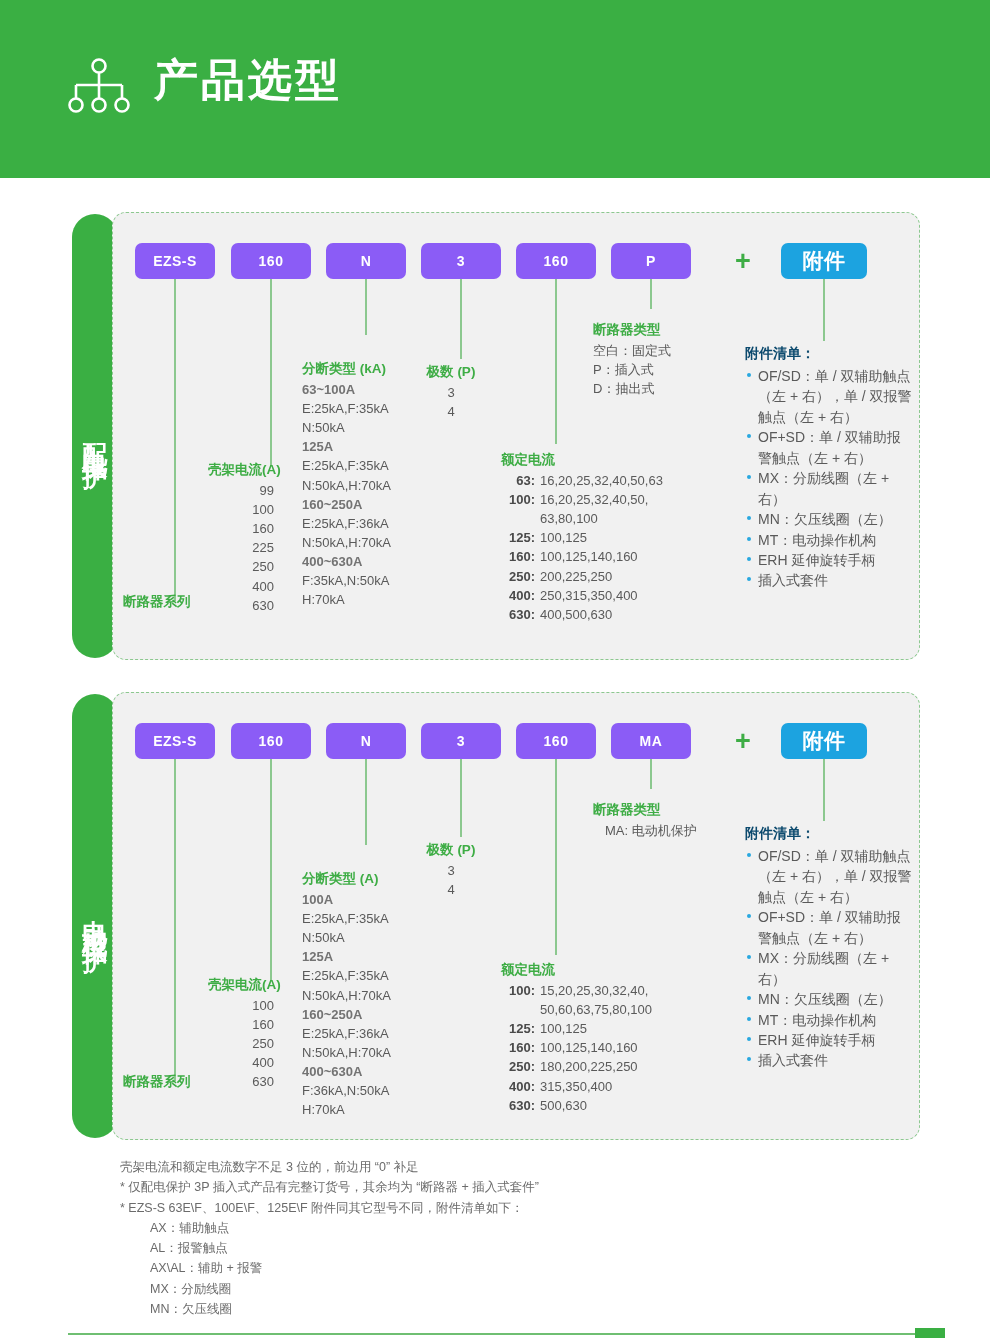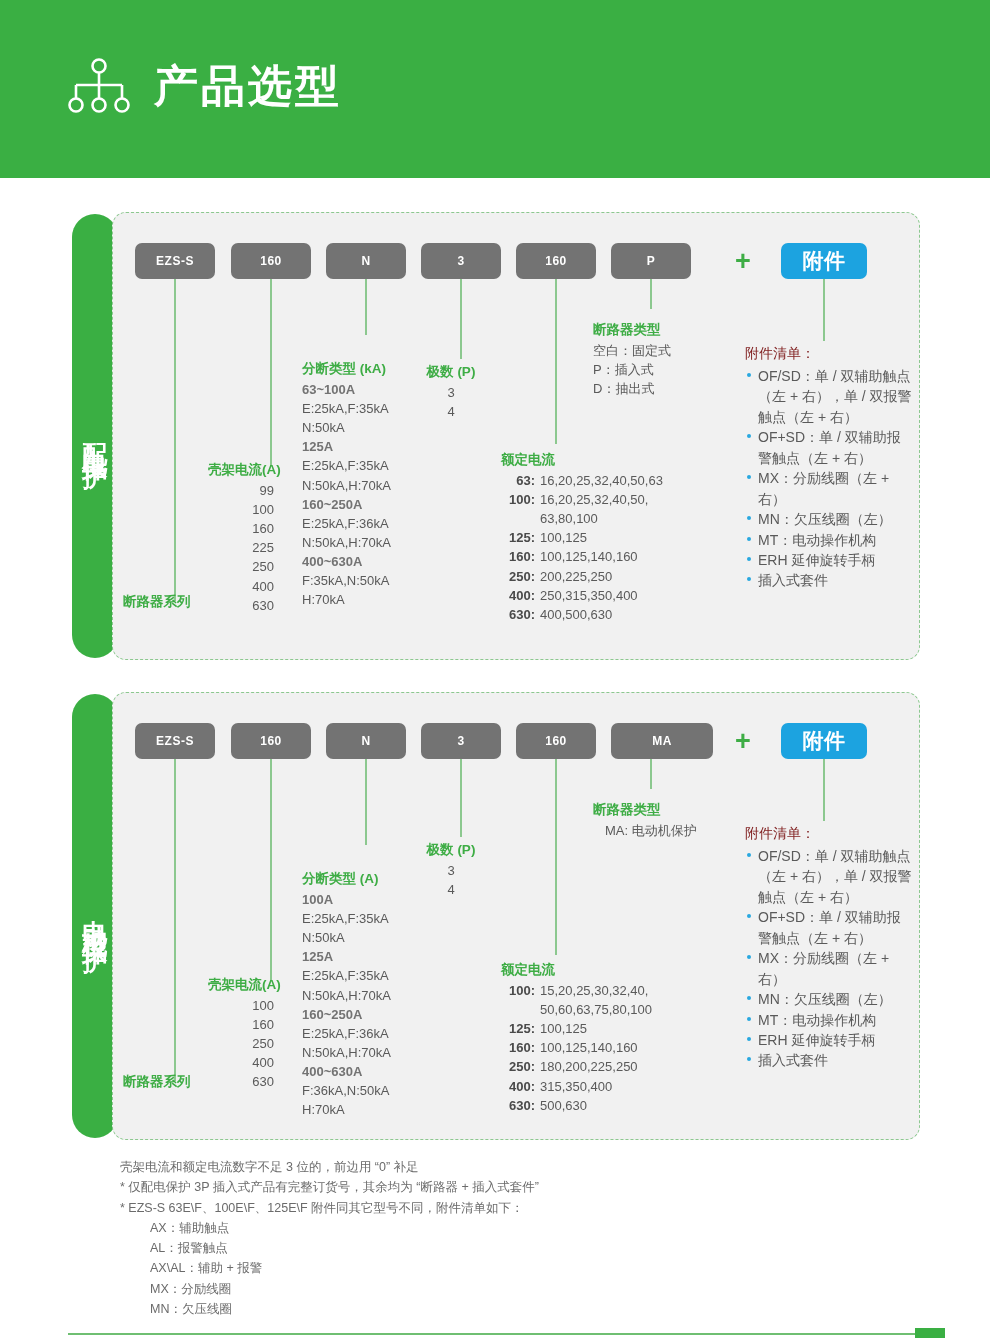--- a/index.html
+++ b/index.html
@@ -21,21 +21,21 @@
   .header {
     position: absolute;
     left: 0; top: 0;
     width: 990px; height: 178px;
     background: #3AAF43;
   }
   .header-inner {
     position: absolute;
     left: 68px; top: 58px;
     display: flex;
-    align-items: center;
+    align-items: flex-start;
     gap: 24px;
   }
   .hdr-icon { width: 62px; height: 56px; display: block; }
   .hdr-title {
     color: #ffffff;
     font-size: 44px;
     font-weight: bold;
     letter-spacing: 3px;
     line-height: 1;
   }
@@ -66,24 +66,24 @@
   .side-tab span {
     writing-mode: vertical-rl;
     text-orientation: upright;
     letter-spacing: 7px;
   }
   #tab-dist { left: 72px; top: 214px; height: 444px; }
   #tab-motor { left: 72px; top: 694px; height: 444px; }
   .code-box {
     position: absolute;
     height: 36px;
-    background: #737373;
+    background: #8b5cf6;
     border-radius: 7px;
     color: #ffffff;
-    font-size: 12px;
+    font-size: 14px;
     font-weight: bold;
     display: flex;
     align-items: center;
     justify-content: center;
     letter-spacing: 0.5px;
   }
   .code-box.accessory { background: #1CA3E0; font-size: 21px; }
   .plus-sign {
     position: absolute;
     color: #3EAD45;
@@ -119,23 +119,23 @@
   .blk-line.rt { text-align: right; }
 
   
   .rc-row { display: flex; font-size: 13px; line-height: 1.47; color: #5a5a5a; white-space: nowrap; }
   .rc-key { font-weight: bold; color: #4a4a4a; min-width: 34px; text-align: right; }
   .rc-val { padding-left: 5px; }
   .rc-cont { padding-left: 39px; }
 
   
   .acc-title {
-    color: #7f1d1d;
+    color: #0c4a6e;
     font-size: 14px;
-    font-weight: normal;
+    font-weight: bold;
     margin-bottom: 3px;
     white-space: nowrap;
   }
   .acc-item {
     color: #5a5a5a;
     font-size: 14px;
     line-height: 1.46;
     padding-left: 13px;
     position: relative;
     width: 168px;
@@ -324,21 +324,21 @@
     <span>电动机保护</span>
   </div>
 
   <div class="panel" id="panel-motor">
 
     <div class="code-box" style="left:22px;  top:30px; width:80px;">EZS-S</div>
     <div class="code-box" style="left:118px; top:30px; width:80px;">160</div>
     <div class="code-box" style="left:213px; top:30px; width:80px;">N</div>
     <div class="code-box" style="left:308px; top:30px; width:80px;">3</div>
     <div class="code-box" style="left:403px; top:30px; width:80px;">160</div>
-    <div class="code-box" style="left:498px; top:30px; width:102px;">MA</div>
+    <div class="code-box" style="left:498px; top:30px; width:80px;">MA</div>
     <div class="plus-sign" style="left:622px; top:30px;">+</div>
     <div class="code-box accessory" style="left:668px; top:30px; width:86px;">附件</div>
 
     <div class="conn" style="left:61px;  top:66px; height:322px;"></div>
     <div class="conn" style="left:157px; top:66px; height:222px;"></div>
     <div class="conn" style="left:252px; top:66px; height:86px;"></div>
     <div class="conn" style="left:347px; top:66px; height:78px;"></div>
     <div class="conn" style="left:442px; top:66px; height:196px;"></div>
     <div class="conn" style="left:537px; top:66px; height:30px;"></div>
     <div class="conn" style="left:710px; top:66px; height:62px;"></div>

